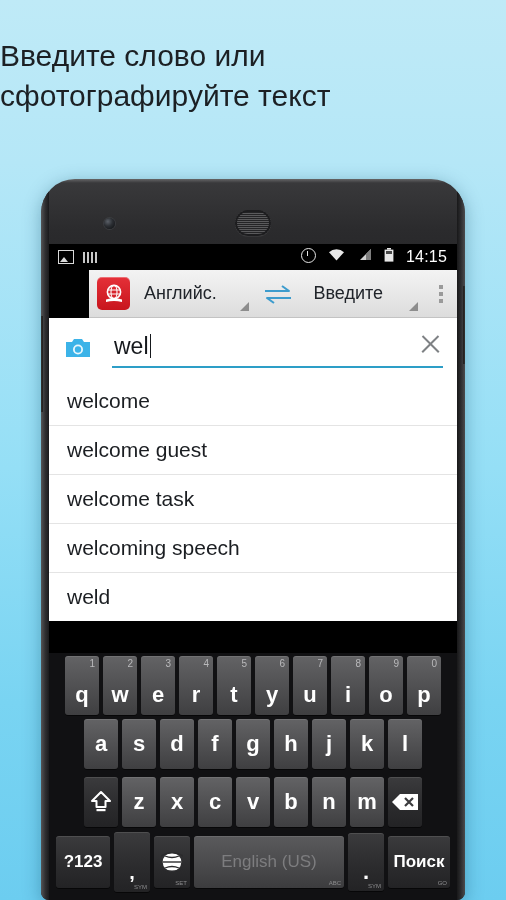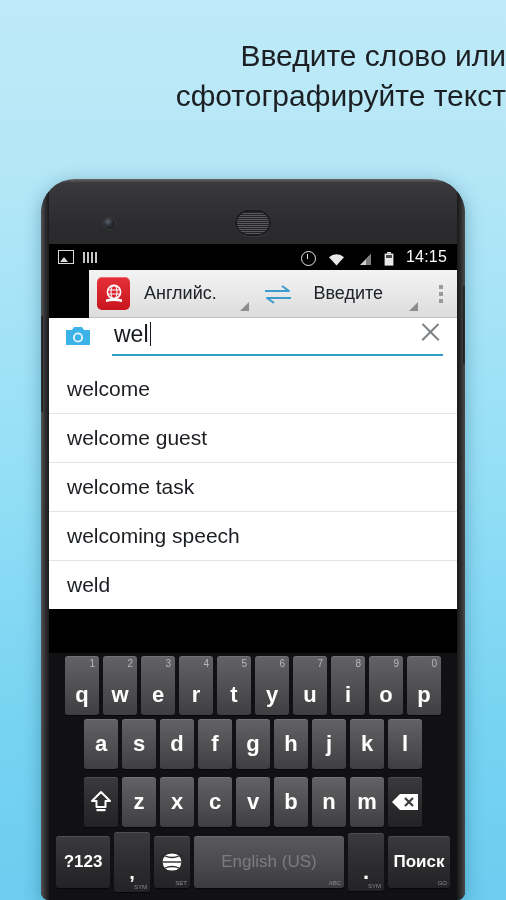--- a/index.html
+++ b/index.html
@@ -6,21 +6,21 @@
   body{
     width:506px;height:900px;overflow:hidden;
     font-family:"Liberation Sans","DejaVu Sans",sans-serif;
     background:linear-gradient(180deg,#bfeaf7 0%,#b5e7f7 18%,#95dff6 52%,#79d4f2 78%,#6ccdf0 100%);
     position:relative;
   }
 
   
   .headline{
     position:absolute;left:0;top:36px;width:506px;
-    text-align:right;color:#1c2024;
+    text-align:left;color:#1c2024;
     font-size:30px;line-height:40px;font-weight:400;
     letter-spacing:0px;
   }
   .headline div{white-space:nowrap;}
 
   
   .phone{
     position:absolute;left:41px;top:179px;width:424px;height:721px;
     border-radius:34px 34px 8px 8px;
     background:linear-gradient(180deg,#3a3a3c 0%,#2b2b2d 7%,#232325 16%,#1b1b1d 40%,#161618 100%);
@@ -67,21 +67,21 @@
     position:absolute;left:8px;top:65px;width:408px;height:656px;
     background:#000;overflow:hidden;
   }
 
   
   .statusbar{
     position:relative;height:26px;background:#000;color:#f2f2f2;
     display:flex;align-items:center;
   }
   .sb-left{display:flex;align-items:center;gap:9px;padding-left:9px;}
-  .sb-right{margin-left:auto;display:flex;align-items:flex-end;gap:12px;padding-right:10px;}
+  .sb-right{margin-left:auto;display:flex;align-items:flex-start;gap:12px;padding-right:10px;}
   .sb-time{font-size:16px;color:#fff;letter-spacing:.2px;}
   .ic-img{width:14px;height:12px;border:1.6px solid #d9d9d9;position:relative;}
   .ic-img::after{content:"";position:absolute;left:1px;bottom:1px;width:0;height:0;
     border-left:4px solid transparent;border-right:4px solid transparent;border-bottom:5px solid #d9d9d9;}
   .ic-kbd{width:16px;height:11px;background:
       repeating-linear-gradient(90deg,#d9d9d9 0 2px,transparent 2px 4px);
     opacity:.92;}
   .ic-alarm{width:13px;height:13px;border:1.6px solid #e6e6e6;border-radius:50%;position:relative;}
   .ic-alarm::after{content:"";position:absolute;left:5px;top:2px;width:1.4px;height:5px;background:#e6e6e6;}
 
@@ -112,21 +112,21 @@
   .swap{
     width:44px;flex:none;display:flex;align-items:center;justify-content:center;
   }
   .overflow{
     width:32px;flex:none;height:47px;display:flex;flex-direction:column;
     align-items:center;justify-content:center;gap:3px;
   }
   .overflow i{display:block;width:4px;height:4px;background:#9a9a9a;}
 
   
-  .searchwrap{background:#fff;padding:2px 14px 8px 16px;display:flex;align-items:flex-start;}
+  .searchwrap{background:#fff;padding:14px 14px 8px 16px;display:flex;align-items:flex-start;}
   .cam-icon{width:26px;height:22px;flex:none;margin-top:5px;}
   .inputbox{
     flex:1;margin-left:21px;position:relative;
     border-bottom:2px solid #2d9ec7;padding:0 34px 6px 2px;
   }
   .inputbox .val{
     font-size:23px;color:#15181c;line-height:28px;display:inline-block;
   }
   .caret{display:inline-block;width:1.5px;height:24px;background:#15181c;
     vertical-align:-4px;margin-left:1px;}

